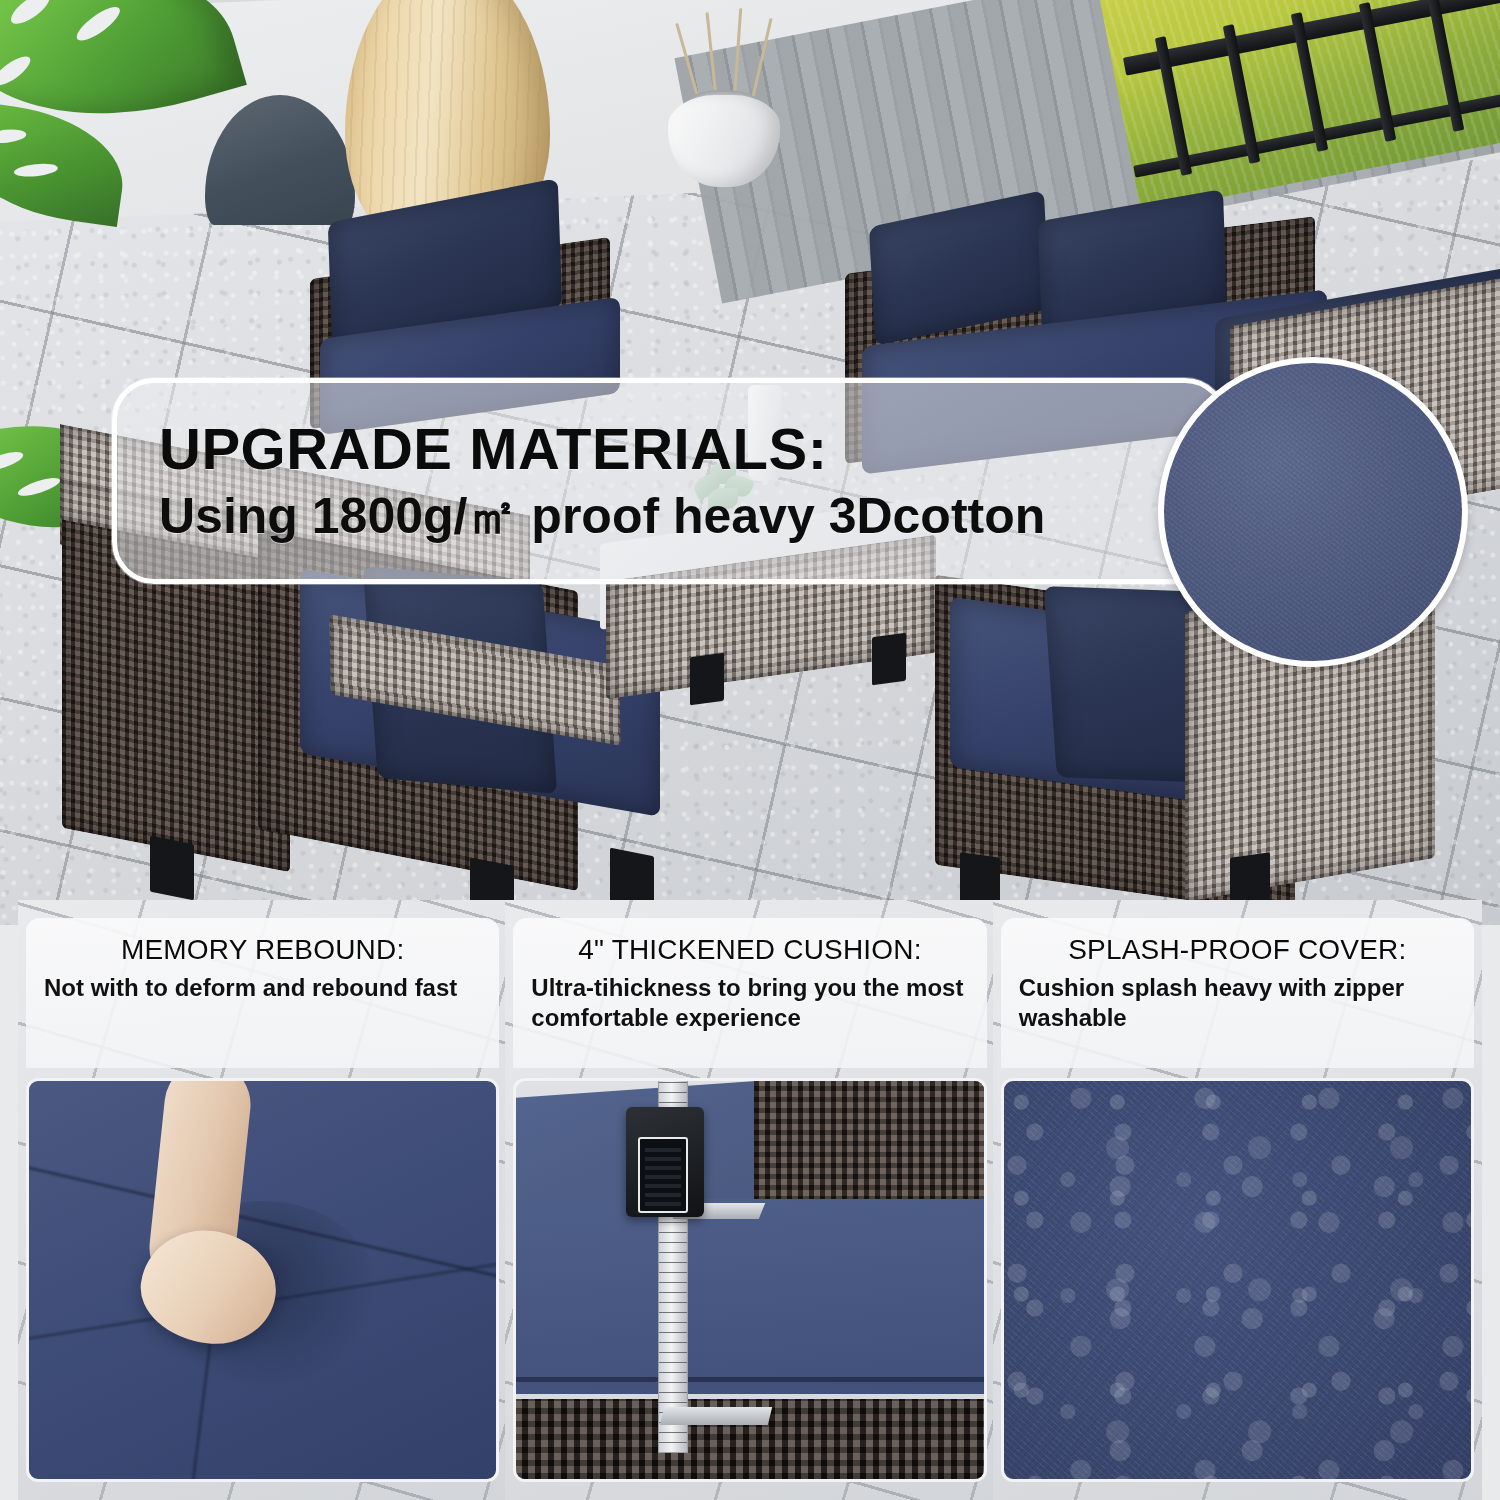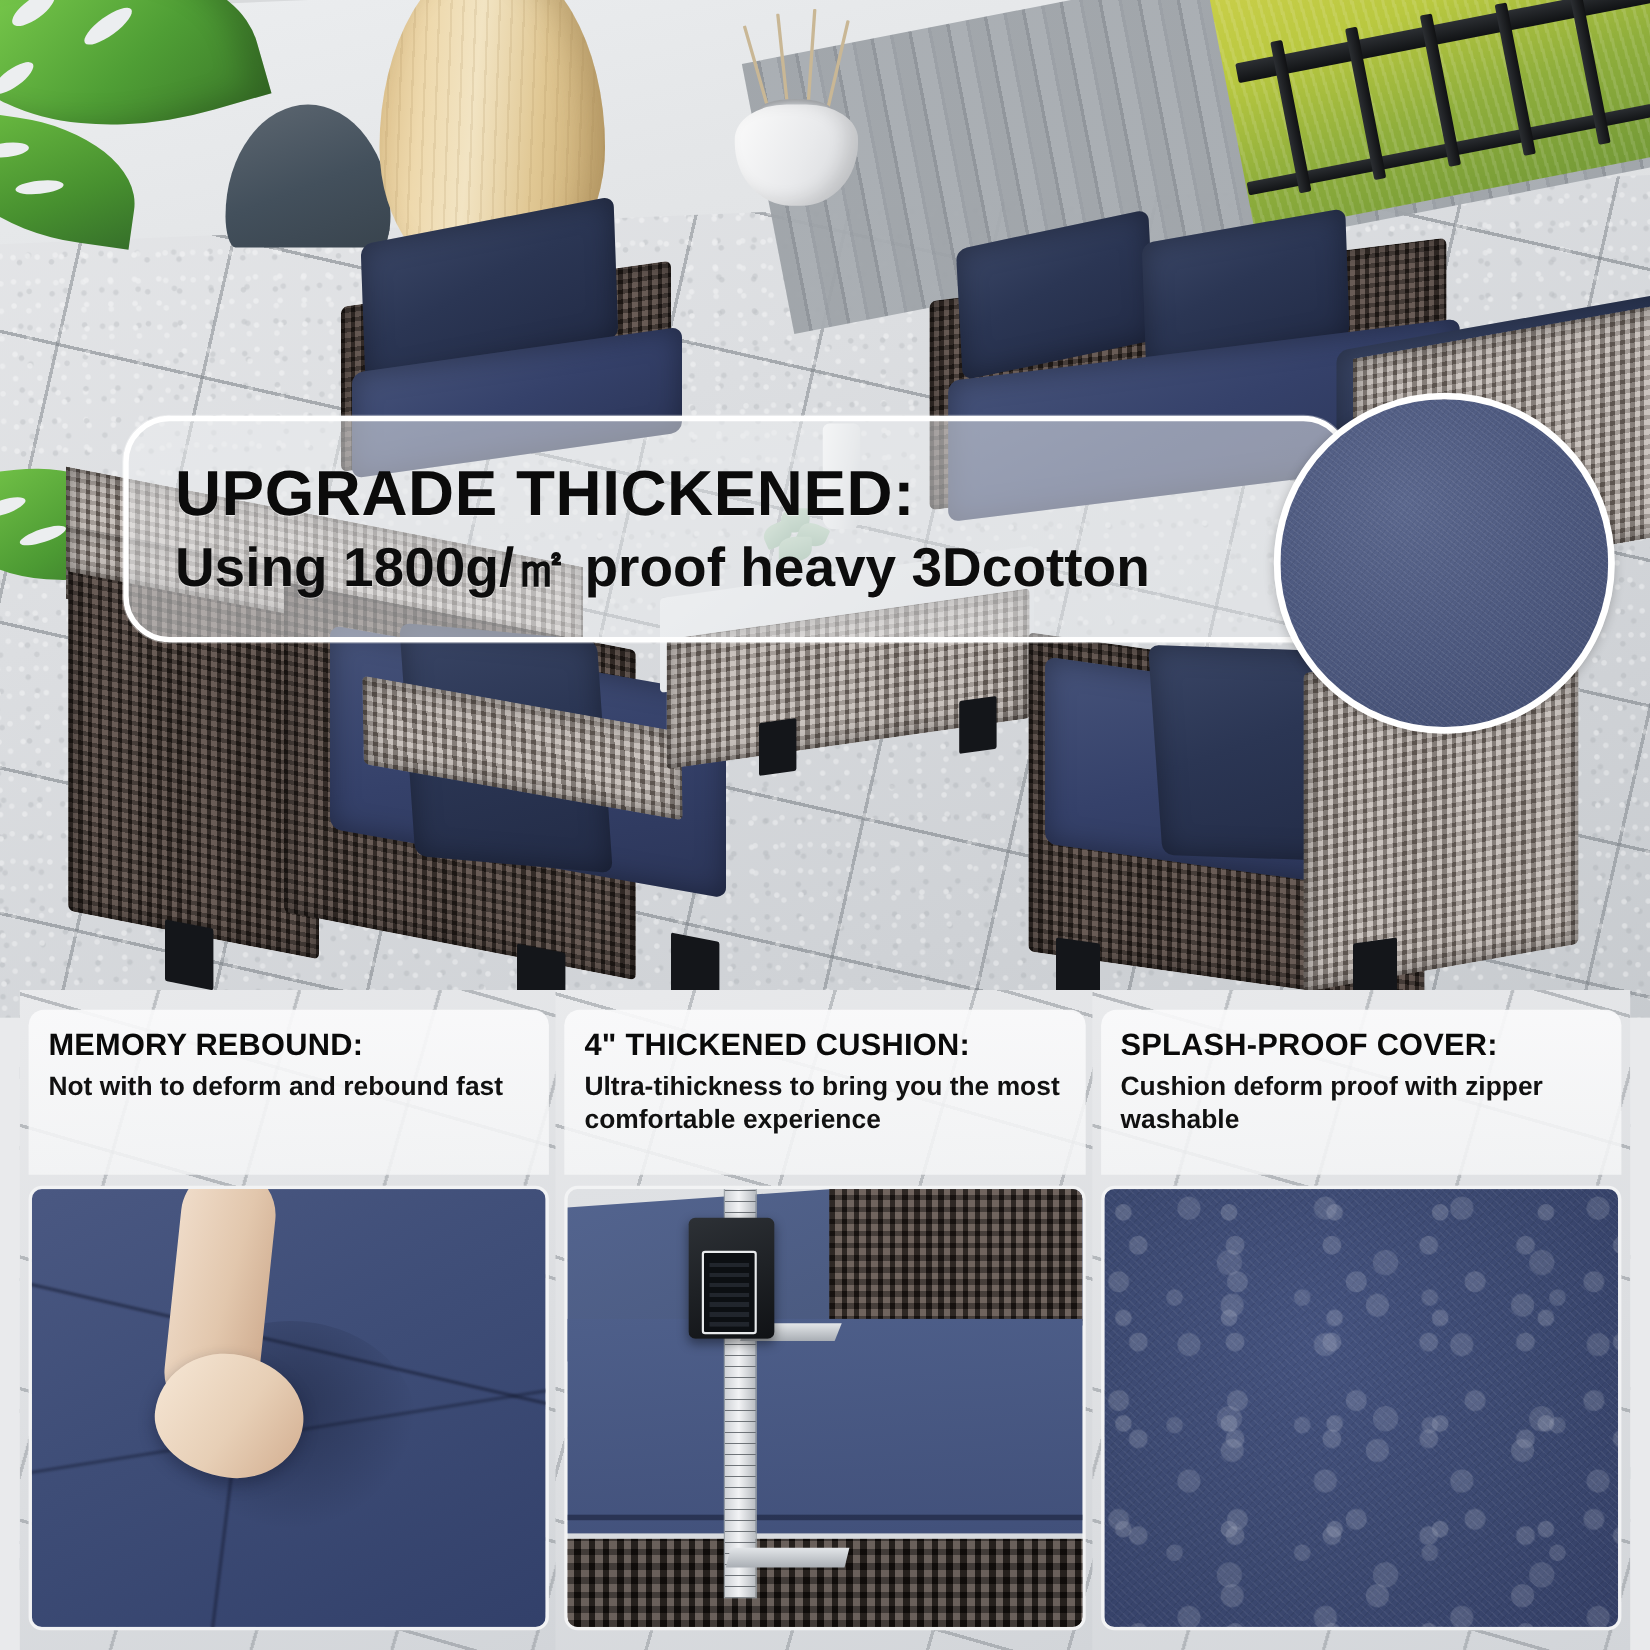--- a/index.html
+++ b/index.html
@@ -175,22 +175,22 @@
       repeating-linear-gradient(128deg, rgba(0,0,0,.16) 0 1px, transparent 1px 4px);}
 
   
   .cols{position:absolute;left:0;top:900px;width:1500px;height:600px;
     display:flex;gap:14px;padding:0 26px;box-sizing:border-box;}
   .col{flex:1;position:relative;}
 
   .cap{position:absolute;left:0;top:18px;width:100%;height:150px;box-sizing:border-box;
     padding:16px 18px 0 18px;border-radius:14px 14px 0 0;
     background:linear-gradient(180deg,rgba(250,250,251,.92),rgba(244,245,246,.86));}
-  .cap h3{margin:0;font-size:28px;font-weight:bold;letter-spacing:.2px;color:#0a0a0a;
-    text-shadow:0 1px 0 rgba(255,255,255,.7);}
+  .cap h3{margin:0;font-size:28px;font-weight:normal;letter-spacing:.2px;color:#0a0a0a;
+    text-shadow:0 1px 0 rgba(255,255,255,.7);text-align:center;}
   .cap p{margin:7px 0 0 0;font-size:24px;font-weight:bold;color:#111;line-height:1.26;
     text-shadow:0 1px 0 rgba(255,255,255,.6);}
 
   .photo{position:absolute;left:0;top:178px;width:100%;height:404px;
     border-radius:12px;overflow:hidden;border:3px solid #f2f3f4;box-sizing:border-box;
     background:#3c4a73;}
   .col-bg{position:absolute;left:-8px;top:0;width:calc(100% + 16px);height:600px;
     background:
       repeating-linear-gradient(16deg,rgba(255,255,255,0) 0 112px,rgba(125,131,137,.45) 112px 115px),
       repeating-linear-gradient(106deg,rgba(255,255,255,0) 0 120px,rgba(125,131,137,.4) 120px 123px),
@@ -342,21 +342,21 @@
     <div class="wicker rc-frame"></div>
     <div class="cush cush-lt rc-seat"></div>
     <div class="cush rc-back"></div>
     <div class="wicker wicker-l rc-armR"></div>
     <div class="foot rc-f1"></div>
     <div class="foot rc-f2"></div>
   </div>
 
   <div class="banner">
     <div class="banner-inner">
-      <div class="bn-title">UPGRADE THICKENED:</div>
+      <div class="bn-title">UPGRADE MATERIALS:</div>
       <div class="bn-sub">Using 1800g/㎡ proof heavy 3Dcotton</div>
     </div>
   </div>
 
   <div class="circle"></div>
 
   <div class="cols">
 
     <div class="col">
       <div class="col-bg"></div>
@@ -391,21 +391,21 @@
         <div class="jawL"></div>
         <div class="head"></div>
         <div class="lcd"></div>
       </div>
     </div>
 
     <div class="col">
       <div class="col-bg"></div>
       <div class="cap">
         <h3>SPLASH-PROOF COVER:</h3>
-        <p>Cushion deform proof with zipper washable</p>
+        <p>Cushion splash heavy with zipper washable</p>
       </div>
       <div class="photo p3">
         <div class="weave"></div>
       </div>
     </div>
 
   </div>
 </div>
 
 </body></html>

